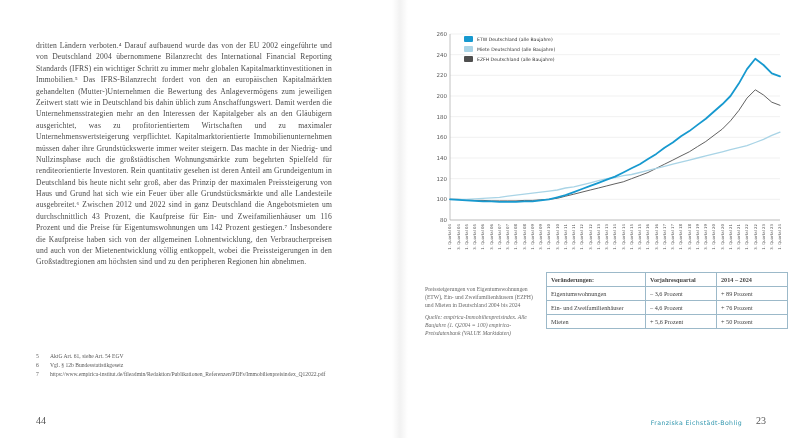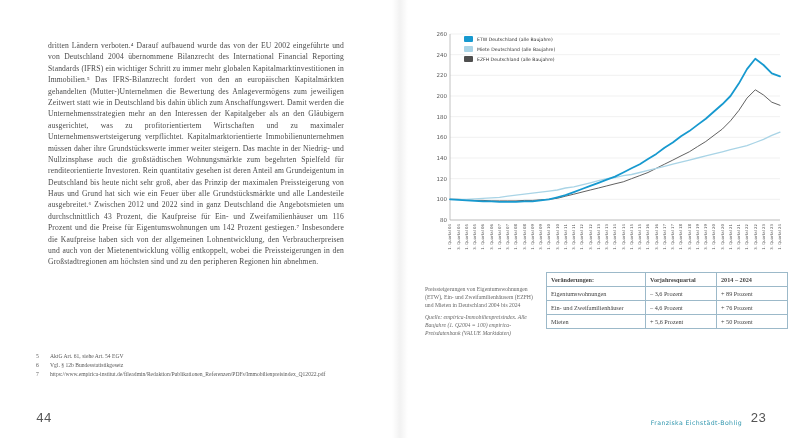--- a/index.html
+++ b/index.html
@@ -2,26 +2,26 @@
 <html><head>
 <meta charset="utf-8">
 <style>
   html,body{margin:0;padding:0;background:#ffffff;}
   .spread{position:relative;width:800px;height:438px;background:#ffffff;overflow:hidden;
           font-family:"Liberation Serif", serif;color:#444;}
   .gutter{position:absolute;left:392px;top:0;width:16px;height:438px;
           background:linear-gradient(to right, rgba(0,0,0,0), rgba(0,0,0,0.05) 50%, rgba(0,0,0,0));}
   
   .body-text{position:absolute;left:36px;top:40px;width:296px;
-             font-size:7.6px;line-height:1.5;text-align:justify;color:#4a4a4a;letter-spacing:0.15px;margin-left:12px;}
+             font-size:7.6px;line-height:1.5;text-align:justify;color:#4a4a4a;letter-spacing:0.15px;}
   .footnotes{position:absolute;left:36px;top:352px;width:300px;font-size:5.6px;line-height:1.45;color:#5a5a5a;}
   .footnote{display:flex;gap:6px;margin-bottom:1px;}
   .footnote .fn-num{flex:0 0 8px;}
   .footnote .fn-text{word-break:break-all;}
-  .pagenum{position:absolute;bottom:12px;font-size:13px;color:#555;font-family:Liberation Mono, monospace;}
+  .pagenum{position:absolute;bottom:12px;font-size:10px;color:#555;}
   .pagenum.left{left:36px;}
   .pagenum.right{right:34px;}
   
   .chart-wrap{position:absolute;left:424px;top:26px;width:364px;height:242px;}
   .legend{position:absolute;left:40px;top:10px;display:flex;flex-direction:column;gap:4px;
           font-family:"DejaVu Sans", sans-serif;font-size:4.6px;color:#333;}
   .legend-item{display:flex;align-items:center;gap:4px;}
   .swatch{width:9px;height:6px;border-radius:1px;display:inline-block;}
   svg text{font-family:"DejaVu Sans", sans-serif;fill:#5a5a5a;}
   .ylab{font-size:5.5px;}

